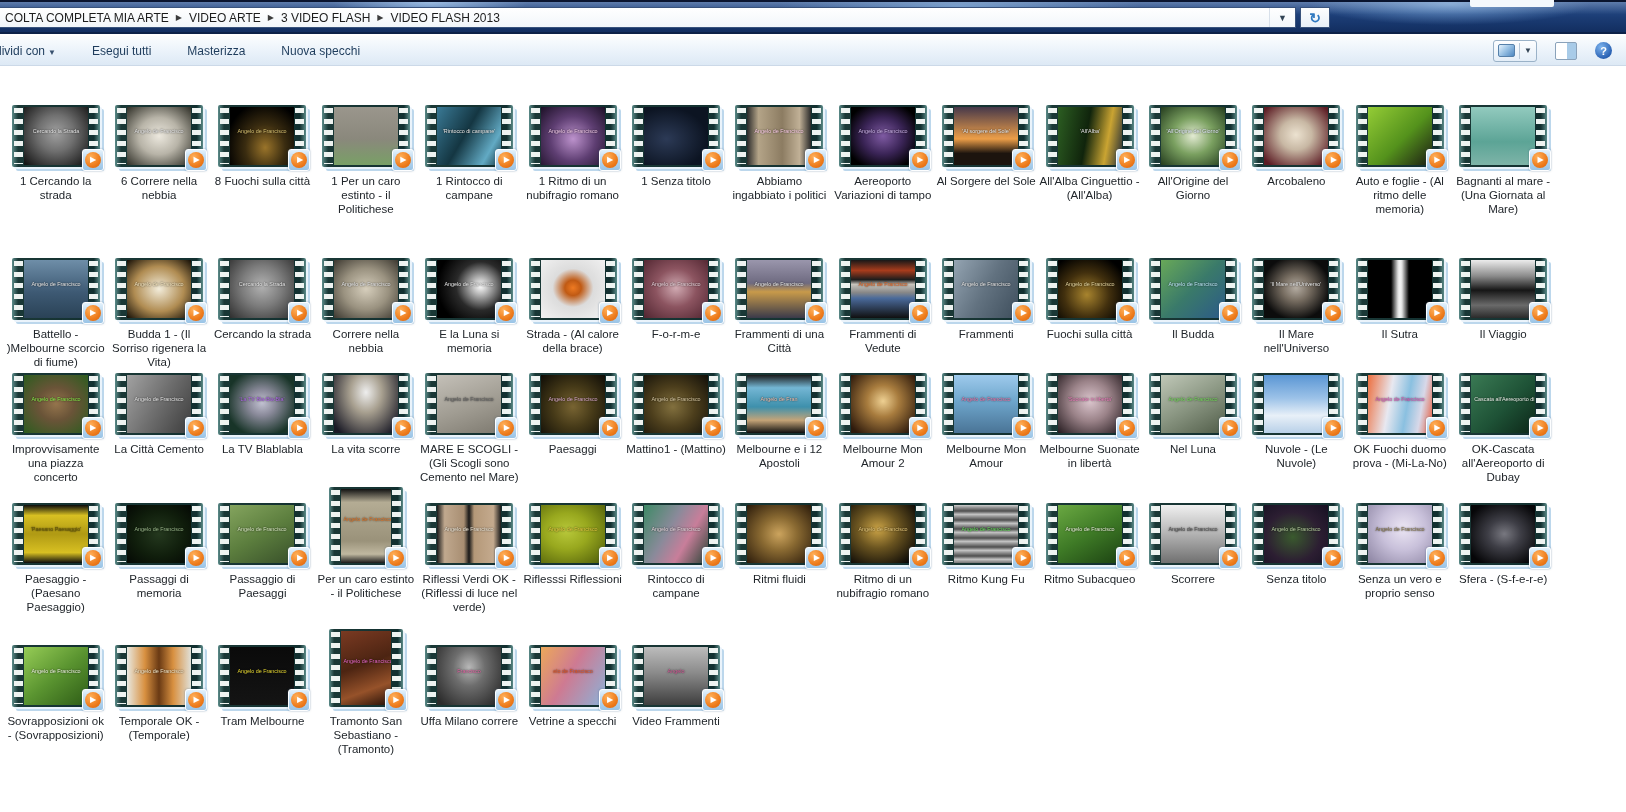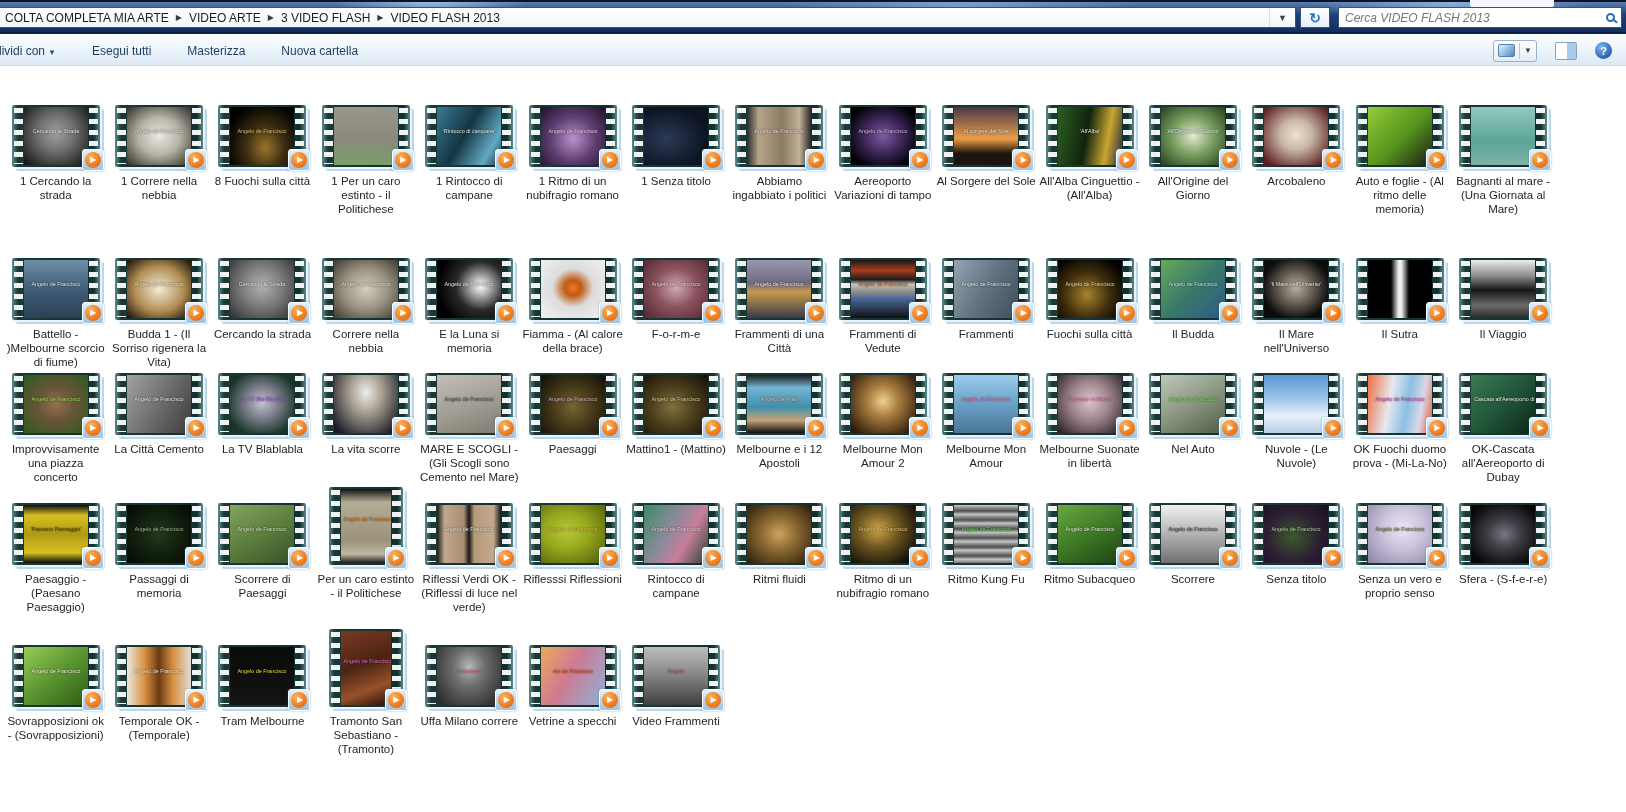--- a/index.html
+++ b/index.html
@@ -102,33 +102,29 @@
     <span class="crumb">3 VIDEO FLASH</span>
     <span class="crumb-arrow">▶</span>
     <span class="crumb">VIDEO FLASH 2013</span>
     <span class="addr-drop">▼</span>
   </div>
 
   <div class="refresh-btn">
     <span>↻</span>
   </div>
 
-  <div class="search-box">
-    <input type="text" placeholder="Cerca VIDEO FLASH 2013" style="">
-    <span class="mag"></span>
-  </div>
 </div>
 
 <div class="toolbar">
   <span class="tb-item first">
     <span>dividi con</span><span class="tb-caret">▼</span>
   </span>
   <span class="tb-item">Esegui tutti</span>
   <span class="tb-item">Masterizza</span>
-  <span class="tb-item">Nuova cartella</span>
+  <span class="tb-item">Nuova specchi</span>
 
   <span class="tb-right">
     <span class="views-btn">
       <span class="views-pic"></span>
       <span class="views-split"></span>
       <span class="views-caret">▼</span>
     </span>
     <span class="pane-btn"></span>
     <span class="help-btn">
       <span>?</span>
@@ -164,21 +160,21 @@
           <span class="cap">Angelo de Francisco</span>
         </div>
         <div class="holes"></div>
         <div class="play">
           <div class="play-circle">
                 <span>▶</span>
               </div>
         </div>
       </div>
     </div>
-    <div class="label">1 Correre nella nebbia</div>
+    <div class="label">6 Correre nella nebbia</div>
   </div>
 
   <div class="cell">
     <div class="thumb-area">
       <div class="film">
         <div class="holes"></div>
         <div class="frame" style="background: radial-gradient(at 55% 70%, rgb(154, 116, 42) 0%, rgb(58, 44, 16) 40%, rgb(0, 0, 0) 80%);">
           <span class="cap" style="color: rgb(216, 192, 112);">Angelo de Francisco</span>
         </div>
         <div class="holes"></div>
@@ -507,21 +503,21 @@
           
         </div>
         <div class="holes"></div>
         <div class="play">
           <div class="play-circle">
                 <span>▶</span>
               </div>
         </div>
       </div>
     </div>
-    <div class="label">Fiamma - (Al calore della brace)</div>
+    <div class="label">Strada - (Al calore della brace)</div>
   </div>
 
   <div class="cell">
     <div class="thumb-area">
       <div class="film">
         <div class="holes"></div>
         <div class="frame" style="background: radial-gradient(at 50% 48%, rgb(208, 170, 178) 0%, rgb(140, 84, 96) 45%, rgb(80, 37, 48) 100%);">
           <span class="cap" style="color: rgb(232, 208, 216);">Angelo de Francisco</span>
         </div>
         <div class="holes"></div>
@@ -886,21 +882,21 @@
           <span class="cap" style="color: rgb(122, 224, 96);">Angelo de Francisco</span>
         </div>
         <div class="holes"></div>
         <div class="play">
           <div class="play-circle">
                 <span>▶</span>
               </div>
         </div>
       </div>
     </div>
-    <div class="label">Nel Auto</div>
+    <div class="label">Nel Luna</div>
   </div>
 
   <div class="cell">
     <div class="thumb-area">
       <div class="film">
         <div class="holes"></div>
         <div class="frame" style="background: linear-gradient(rgb(90, 150, 212) 0%, rgb(156, 194, 232) 40%, rgb(232, 240, 248) 70%, rgb(184, 208, 232) 100%);">
           
         </div>
         <div class="holes"></div>
@@ -995,21 +991,21 @@
           <span class="cap" style="color: rgb(216, 232, 192);">Angelo de Francisco</span>
         </div>
         <div class="holes"></div>
         <div class="play">
           <div class="play-circle">
                 <span>▶</span>
               </div>
         </div>
       </div>
     </div>
-    <div class="label">Scorrere di Paesaggi</div>
+    <div class="label">Passaggio di Paesaggi</div>
   </div>
 
   <div class="cell">
     <div class="thumb-area">
       <div class="film portrait">
         <div class="holes"></div>
         <div class="frame" style="background: linear-gradient(rgb(18, 18, 18) 0%, rgb(180, 172, 148) 18%, rgb(154, 146, 122) 70%, rgb(192, 184, 160) 88%, rgb(26, 26, 26) 100%);">
           <span class="cap" style="color: rgb(232, 122, 42);">Angelo de Francisco</span>
         </div>
         <div class="holes"></div>

